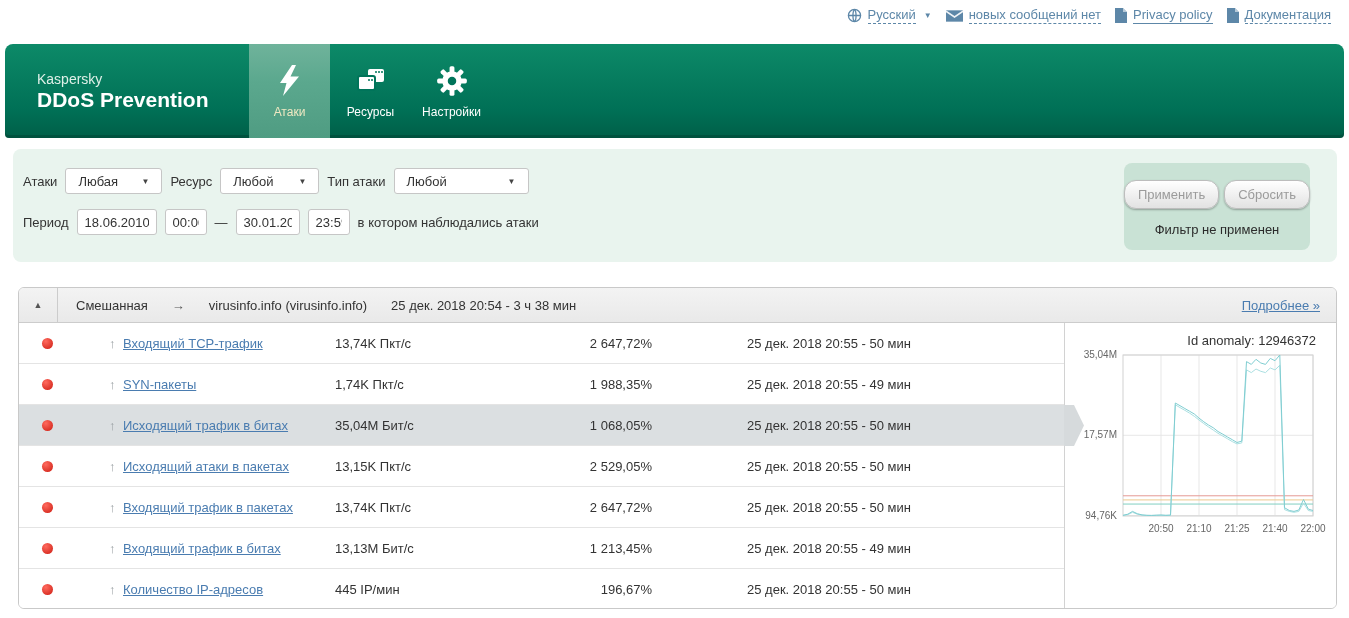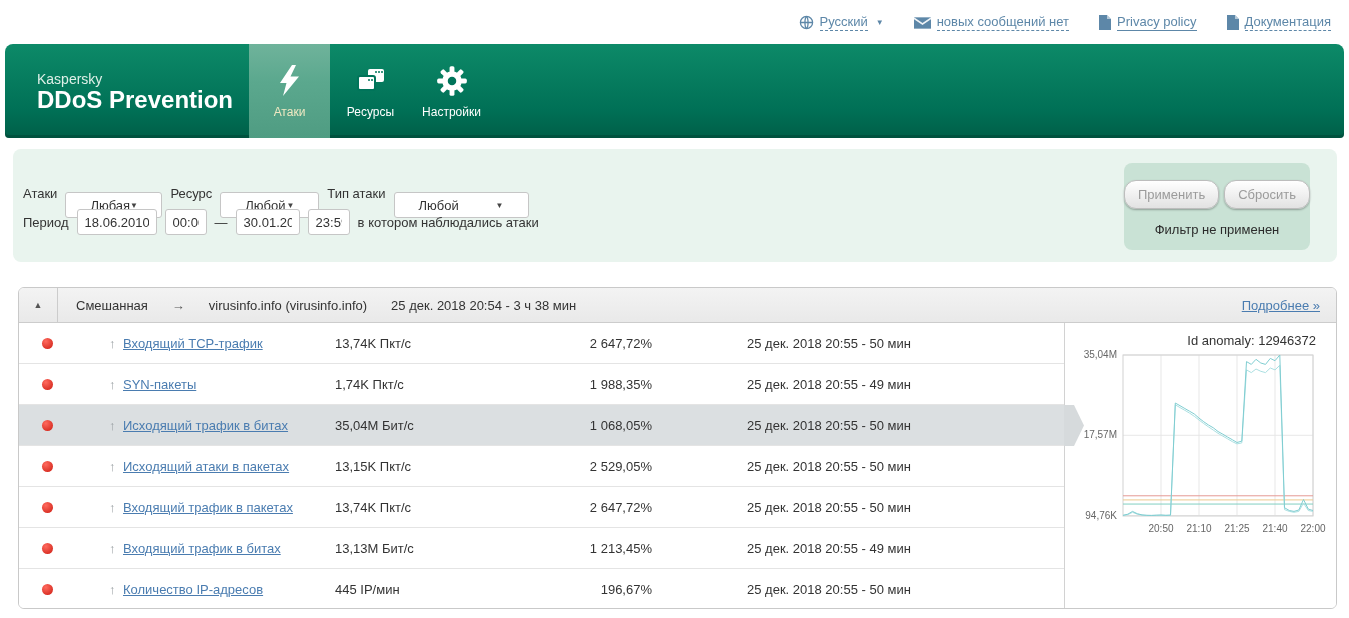--- a/index.html
+++ b/index.html
@@ -1,54 +1,54 @@
 <!DOCTYPE html>
 <html style="--header-green: #00745a; --header-green-light: #5ba88e; --link-blue: #4a7cb0; --topbar-link-blue: #5d87a8; --attack-dot-red: #d93025; --nav-alert-label: #efe8c2; --filter-bg: #e9f4ee; --filter-status-bg: #c9e2d5; --selected-row-bg: #dbdfe1;"><head>
 <meta charset="utf-8">
 <style>
   html,body{margin:0;padding:0;background:#fff;overflow:hidden;}
   body{font-family:"Liberation Sans","DejaVu Sans",sans-serif;color:#333;}
   #app{position:relative;width:1349px;height:618px;background:#fff;}
 
   
-  .topbar{position:absolute;top:0;right:18px;height:31px;display:flex;align-items:flex-end;gap:30px;}
+  .topbar{position:absolute;top:0;right:18px;height:31px;display:flex;align-items:center;gap:14px;}
   .top-link{display:flex;align-items:center;gap:6px;color:var(--topbar-link-blue);font-size:13px;cursor:pointer;}
   .top-link svg{flex:none;}
   .top-link .lbl{border-bottom:1px dashed currentColor;padding-bottom:1px;}
   .top-link .lbl.solid{border-bottom-style:solid;}
   .top-link .caret{font-size:8px;margin-left:2px;}
 
   
   .header{position:absolute;left:5px;right:5px;top:44px;height:94px;border-radius:8px 8px 4px 4px;
     background:linear-gradient(180deg,#0d8a68 0%,#007056 70%,#005f48 100%);
     box-shadow:inset 0 -3px 0 rgba(0,40,30,.25);display:flex;}
   .logo{width:212px;padding-left:32px;display:flex;flex-direction:column;justify-content:center;}
   .logo-line1{color:#dff0e8;font-size:14px;line-height:18px;}
-  .logo-line2{color:#fff;font-size:24px;font-weight:bold;line-height:24px;}
+  .logo-line2{color:#fff;font-size:21px;font-weight:bold;line-height:24px;}
   .nav{display:flex;height:100%;}
   .nav-item{width:81px;display:flex;flex-direction:column;align-items:center;padding-top:13px;box-sizing:border-box;cursor:pointer;}
   .nav-item.active{background:linear-gradient(180deg,#6fb39b 0%,var(--header-green-light) 40%,#4f9c82 100%);}
   .nav-icon{height:48px;display:flex;align-items:center;justify-content:center;}
   .nav-label{font-size:12px;color:#fff;}
   .nav-item.alert .nav-label{color:var(--nav-alert-label);}
   .header-right{margin-left:auto;margin-right:20px;display:flex;align-items:center;gap:9px;}
   .greeting{color:#fff;font-size:13px;}
   .redacted{width:84px;height:14px;background:#fff;}
   .btn{background:linear-gradient(180deg,#fefefe,#dcdcdc);border:1px solid #a9a9a9;border-radius:3px;
     font-size:13px;color:#333;box-shadow:0 1px 2px rgba(0,0,0,.35);cursor:pointer;font-family:inherit;}
   .logout-btn{padding:7px 23px;}
 
   
   .filter-panel{position:absolute;left:13px;right:12px;top:149px;height:113px;background:var(--filter-bg);border-radius:8px;}
   .filter-row{position:absolute;left:10px;display:flex;align-items:center;gap:8px;font-size:13px;}
   .filter-row.r1{top:19px;}
   .filter-row.r2{top:60px;}
   .flabel{color:#333;}
   .select{height:26px;background:#fff;border:1px solid #c6c6c6;border-radius:3px;display:flex;align-items:center;
-    justify-content:space-between;padding:0 24px;box-sizing:border-box;cursor:pointer;margin-top:24px;}
+    justify-content:space-between;padding:0 12px;box-sizing:border-box;cursor:pointer;}
   .select .caret{font-size:8px;color:#444;}
   .txt{height:26px;border:1px solid #c6c6c6;border-radius:3px;font-size:13px;font-family:inherit;color:#333;
     padding:0 7px;box-sizing:border-box;}
   .filter-status-box{position:absolute;right:27px;top:14px;width:186px;height:87px;background:var(--filter-status-bg);border-radius:8px;}
   .filter-buttons{display:flex;justify-content:center;gap:5px;margin-top:17px;}
   .filter-btn{padding:6px 13px;color:#9b9b9b;background:linear-gradient(180deg,#fff,#e2e2e2);
     border:1px solid #bdbdbd;border-radius:12px;box-shadow:0 1px 2px rgba(0,0,0,.3);font-size:13px;font-family:inherit;cursor:pointer;}
   .filter-status-text{text-align:center;margin-top:13px;font-size:13px;color:#2b2b2b;}
 
   

